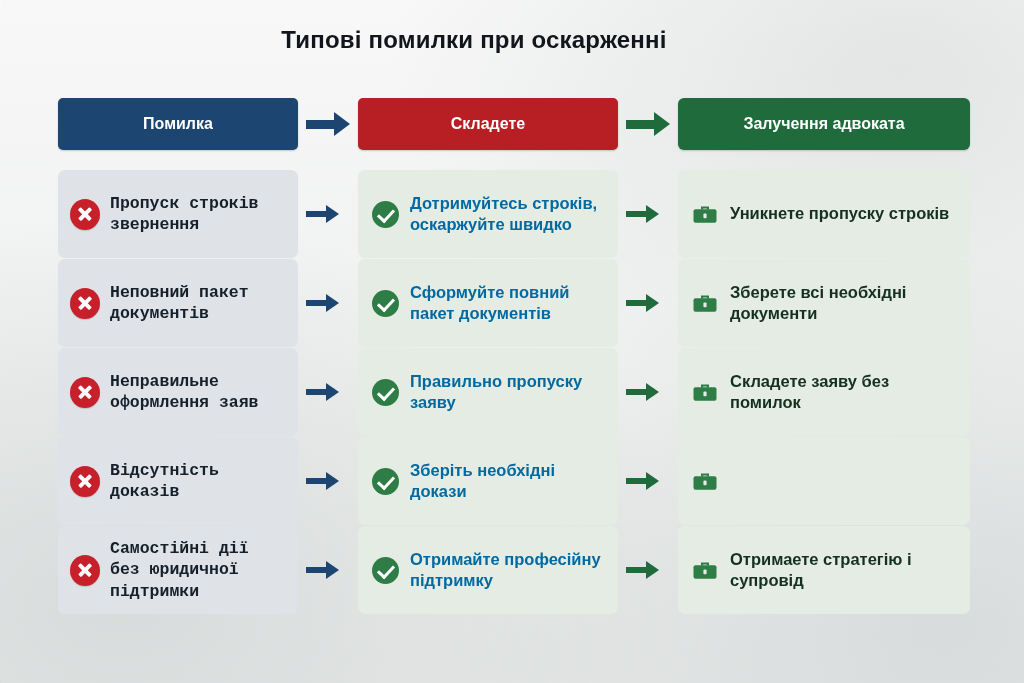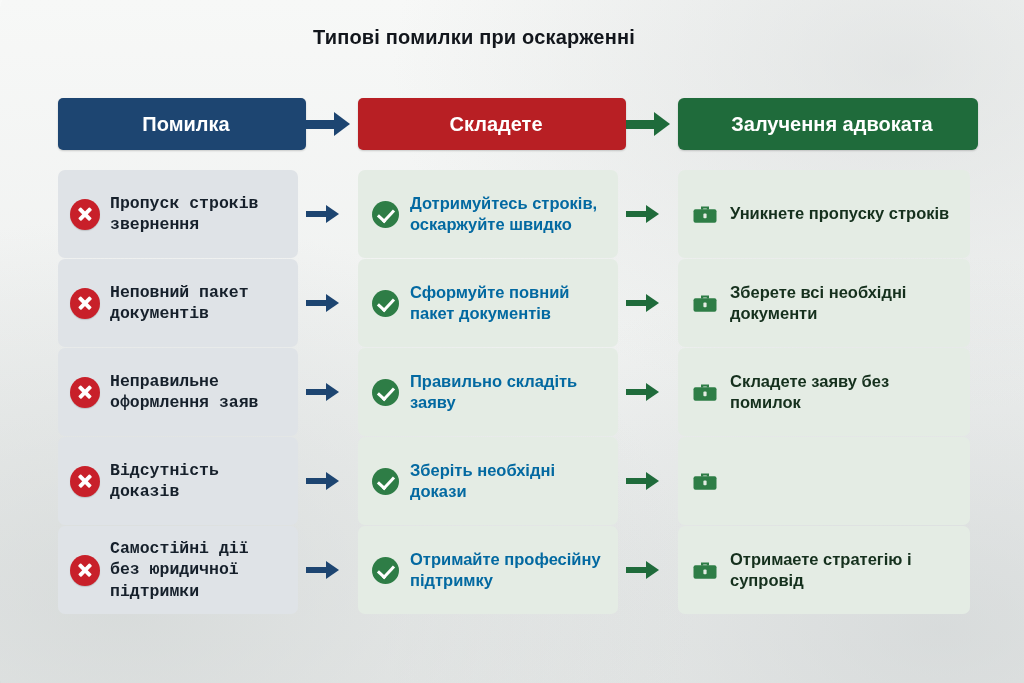--- a/index.html
+++ b/index.html
@@ -40,48 +40,47 @@
     width: 1024px;
     height: 683px;
   }
 
   .title {
     position: absolute;
     top: 26px;
     left: 0;
     width: 948px;
     text-align: center;
-    font-size: 20px;
+    font-size: 24px;
     font-weight: bold;
     color: #12161c;
     letter-spacing: .2px;
   }
 
   
   .headers {
     position: absolute;
     top: 98px;
     left: 58px;
     width: 912px;
     height: 52px;
   }
   .hdr {
     position: absolute;
     top: 0;
     height: 52px;
     border-radius: 5px;
     color: #ffffff;
-    font-size: 20px;
+    font-size: 16px;
     font-weight: bold;
     display: flex;
     align-items: center;
     justify-content: center;
     text-align: center;
     box-shadow: 0 1px 2px rgba(0,0,0,.18);
-    padding-left: 8px;
   }
   .hdr-1 { left: 0px;   width: 240px; background: #1d4571; }
   .hdr-2 { left: 300px; width: 260px; background: #b81f24; }
   .hdr-3 { left: 620px; width: 292px; background: #1f6b3b; border-radius: 6px; }
 
   
   .hdr-arrow {
     position: absolute;
     top: 14px;
     height: 24px;
@@ -325,21 +324,21 @@
         <span class="txt">Неправильне оформлення заяв</span>
       </div>
       <div class="row-arrow row-arrow-1">
         <span class="shaft"></span>
           <span class="head"></span>
       </div>
       <div class="cell cell-solution h-88">
         <span class="icon">
             <span class="icon-check"></span>
           </span>
-        <span class="txt">Правильно складіть заяву</span>
+        <span class="txt">Правильно пропуску заяву</span>
       </div>
       <div class="row-arrow row-arrow-2">
         <span class="shaft"></span>
           <span class="head"></span>
       </div>
       <div class="cell cell-result h-88">
         <span class="icon icon-case">
           <svg width="28" height="24" viewBox="0 0 28 24" aria-hidden="true">
             <path d="M10 4.5h8v3h-2.2V6.4h-3.6v1.1H10z" fill="#2e7d46"></path>
             <rect x="2.5" y="7.2" width="23" height="13.5" rx="2" fill="#2e7d46"></rect>

